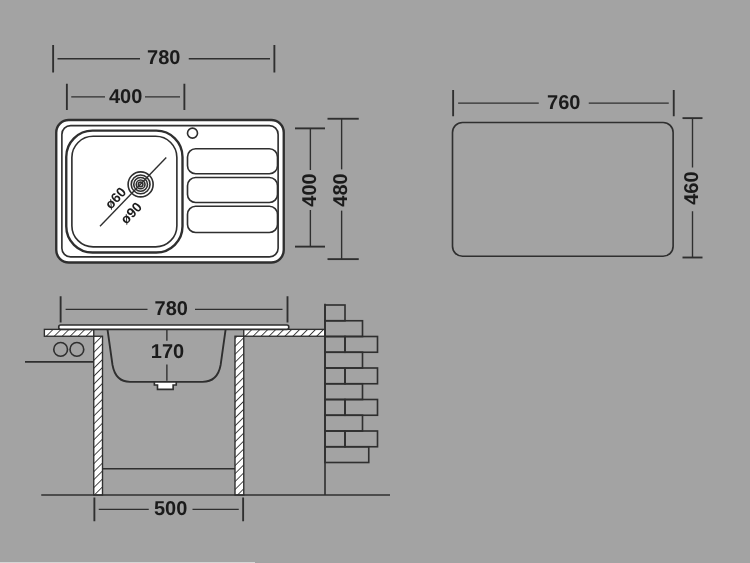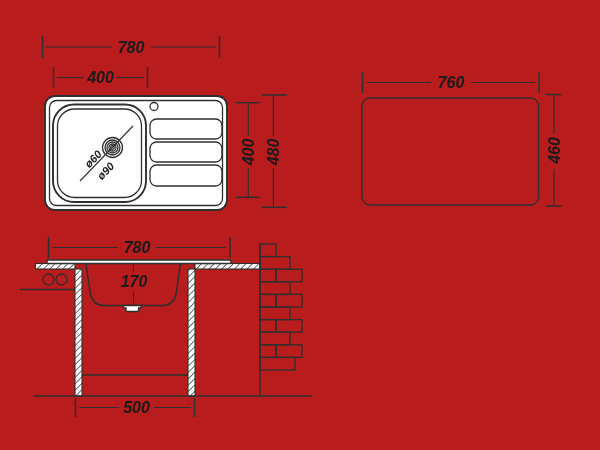--- a/index.html
+++ b/index.html
@@ -1,17 +1,17 @@
 <!DOCTYPE html>
 <html><head>
 <meta charset="utf-8">
 <style>
   html,body{margin:0;padding:0;background:#ffffff;}
-  .canvas{position:relative;width:600px;height:450px;background:#b91c1c;overflow:hidden;
-          font-family:"Liberation Sans",sans-serif;font-style:italic;}
+  .canvas{position:relative;width:600px;height:450px;background:#a3a3a3;overflow:hidden;
+          font-family:"Liberation Sans",sans-serif;}
   svg{display:block;}
   .ln{fill:none;stroke:#2f2f2f;stroke-width:1.3px;}
   .thick{stroke-width:1.9px;}
   .med{stroke-width:1.5px;}
   .fw{fill:#ffffff;}
   .hatch{fill:url(#hatchpat);stroke:#2f2f2f;stroke-width:1.1px;}
   .dim{stroke:#2f2f2f;stroke-width:1.1px;fill:none;}
   .tick{stroke:#2f2f2f;stroke-width:1.5px;fill:none;}
   .dim-text{font-family:"Liberation Sans",sans-serif;font-size:16px;font-weight:bold;
             fill:#1b1b1b;text-anchor:middle;dominant-baseline:central;}

